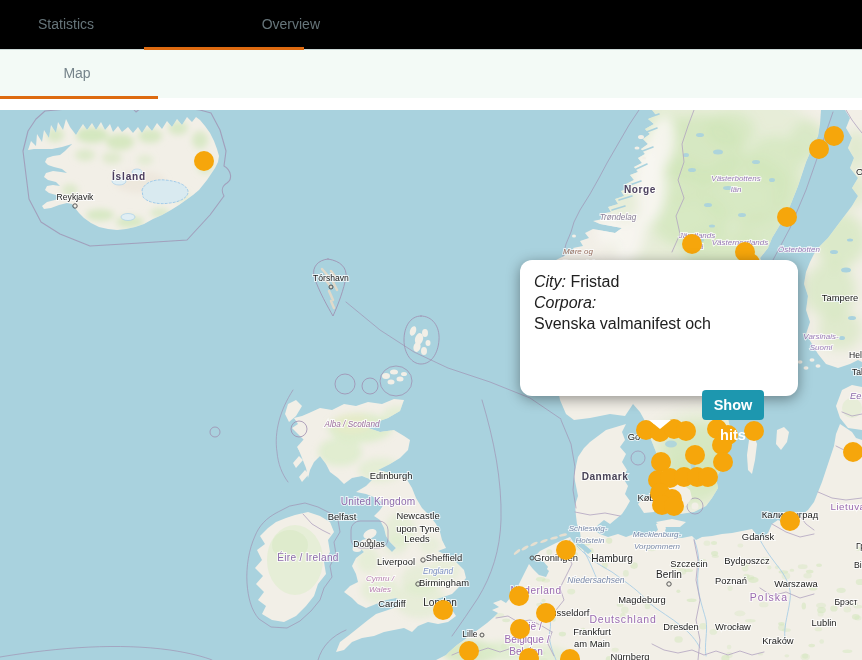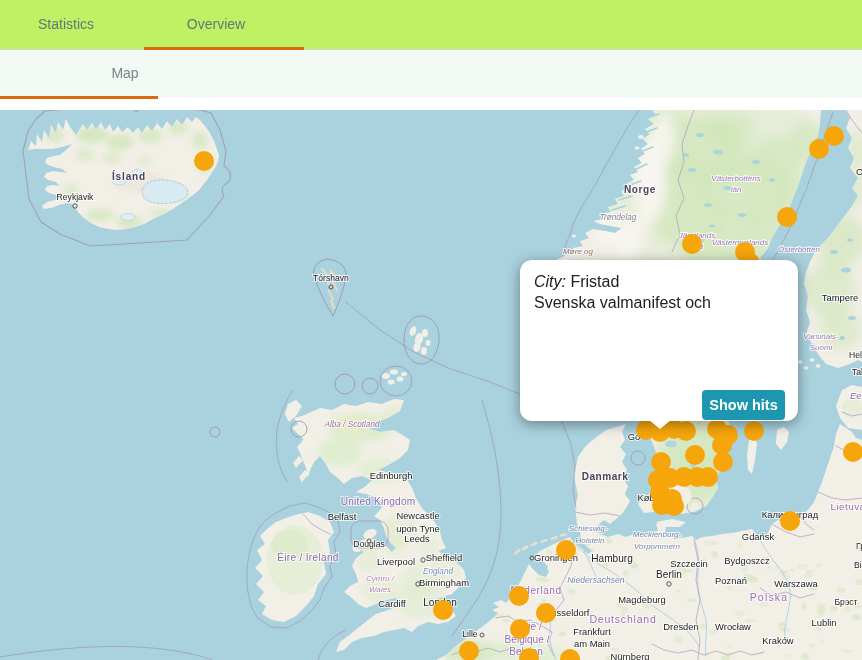--- a/index.html
+++ b/index.html
@@ -1,33 +1,33 @@
 <!DOCTYPE html>
 <html><head>
 <meta charset="utf-8">
 <style>
   html,body{margin:0;padding:0;width:862px;height:660px;overflow:hidden;background:#ffffff;
     font-family:"Liberation Sans",sans-serif;}
-  #bar1{position:absolute;left:0;top:0;width:862px;height:50px;background:#bef264;
+  #bar1{position:absolute;left:0;top:0;width:862px;height:50px;background:#000000;
     border-bottom:1px solid #cbd8d6;box-sizing:border-box;}
   .tab1{position:absolute;top:0;height:49px;line-height:49px;text-align:center;
     color:#66757a;font-size:14px;}
   #ink1{position:absolute;left:144px;top:46.5px;width:160px;height:3px;background:#dd6a10;}
   #bar2{position:absolute;left:0;top:50px;width:862px;height:48px;background:#f3faf6;}
   .tab2{position:absolute;top:0;height:46px;line-height:46px;text-align:center;
-    color:#75838a;font-size:14px;margin-left:48px;}
+    color:#75838a;font-size:14px;}
   #ink2{position:absolute;left:0;top:46px;width:158px;height:2.5px;background:#dd6a10;}
   #map{position:absolute;left:0;top:0;}
-  #popup{position:absolute;left:520px;top:260px;width:278px;height:161px;background:#ffffff;
+  #popup{position:absolute;left:520px;top:260px;width:278px;height:136px;background:#ffffff;
     border-radius:12px;box-shadow:0 3px 14px rgba(0,0,0,0.4);box-sizing:border-box;
     padding:10.5px 14px;font-size:16px;line-height:21px;color:#212121;}
   #tail{position:absolute;left:649px;top:420px;width:0;height:0;
     border-left:11px solid transparent;border-right:11px solid transparent;
     border-top:9px solid #ffffff;}
-  #showhits{position:absolute;left:702px;top:390px;width:83px;height:30px;background:#1d97af;
+  #showhits{position:absolute;left:702px;top:390px;width:62px;height:30px;background:#1d97af;
     border-radius:4px;color:#ffffff;font-weight:bold;font-size:14.5px;line-height:30px;text-align:center;}
 </style>
 </head>
 <body>
 <svg id="map" width="862" height="660" viewBox="0 0 862 660">
 <defs>
       <filter id="b3" x="-50%" y="-50%" width="200%" height="200%">
         <feGaussianBlur stdDeviation="3"></feGaussianBlur>
       </filter>
       <filter id="b6" x="-50%" y="-50%" width="200%" height="200%">
@@ -480,25 +480,26 @@
 <circle cx="546" cy="613" r="10" fill="#f6a60b"></circle>
 <circle cx="520" cy="629" r="10" fill="#f6a60b"></circle>
 <circle cx="443" cy="610" r="10" fill="#f6a60b"></circle>
 <circle cx="469" cy="651" r="10" fill="#f6a60b"></circle>
 <circle cx="570" cy="659" r="10" fill="#f6a60b"></circle>
 <circle cx="529" cy="658" r="10" fill="#f6a60b"></circle>
 </g>
 </svg>
 <div id="bar1">
   <div class="tab1" style="left:0;width:132px;">Statistics</div>
-  <div class="tab1" style="left:136px;width:160px;">Overview</div>
+  <div class="tab1" style="left:160px;width:160px;text-align:right;">Overview</div>
   <div id="ink1"></div>
 </div>
 <div id="bar2">
   <div class="tab2" style="left:0;width:154px;">Map</div>
   <div id="ink2"></div>
 </div>
 <div id="popup">
   <div><i>City:</i> Fristad</div>
+  <div><i>Corpora:</i></div>
   <div>Svenska valmanifest och</div>
 </div>
 <div id="tail"></div>
 <div id="showhits">Show hits</div>
 
 </body></html>

